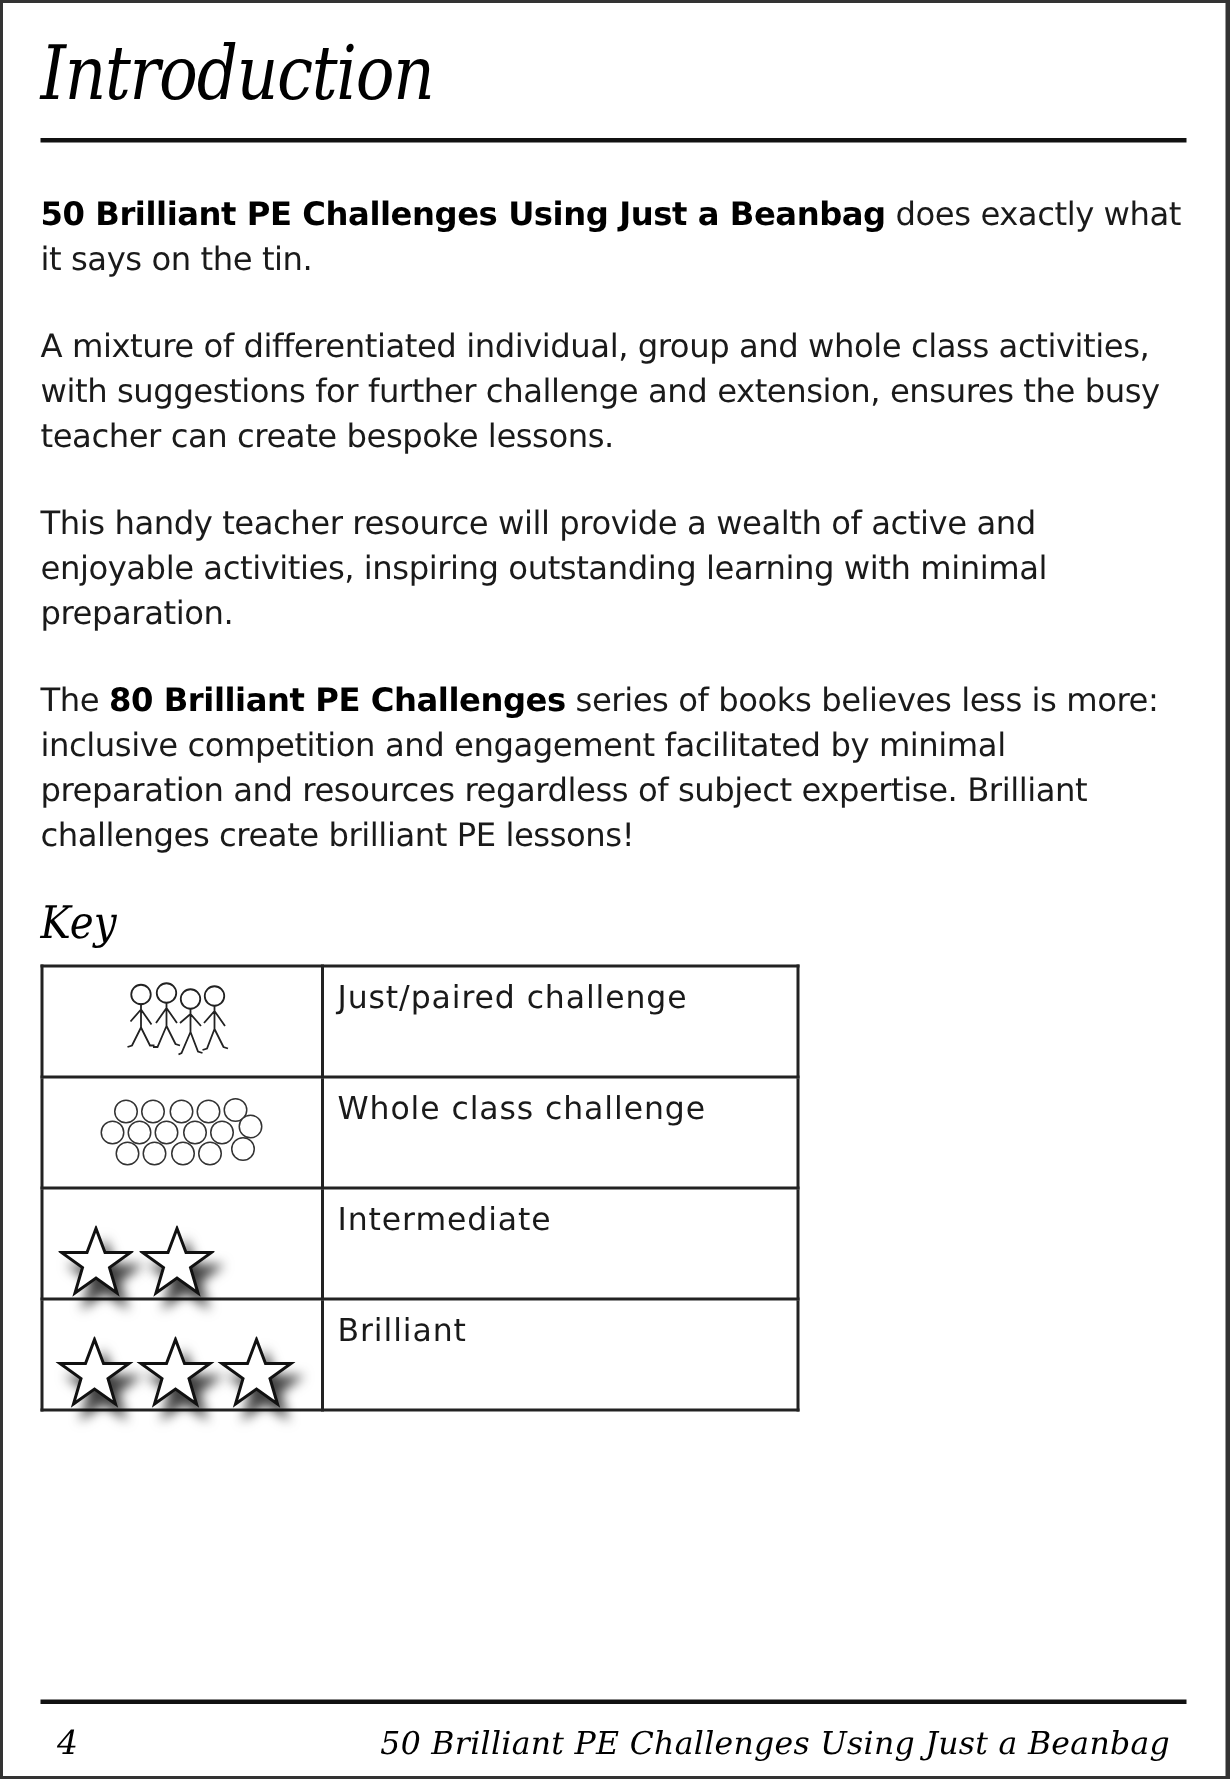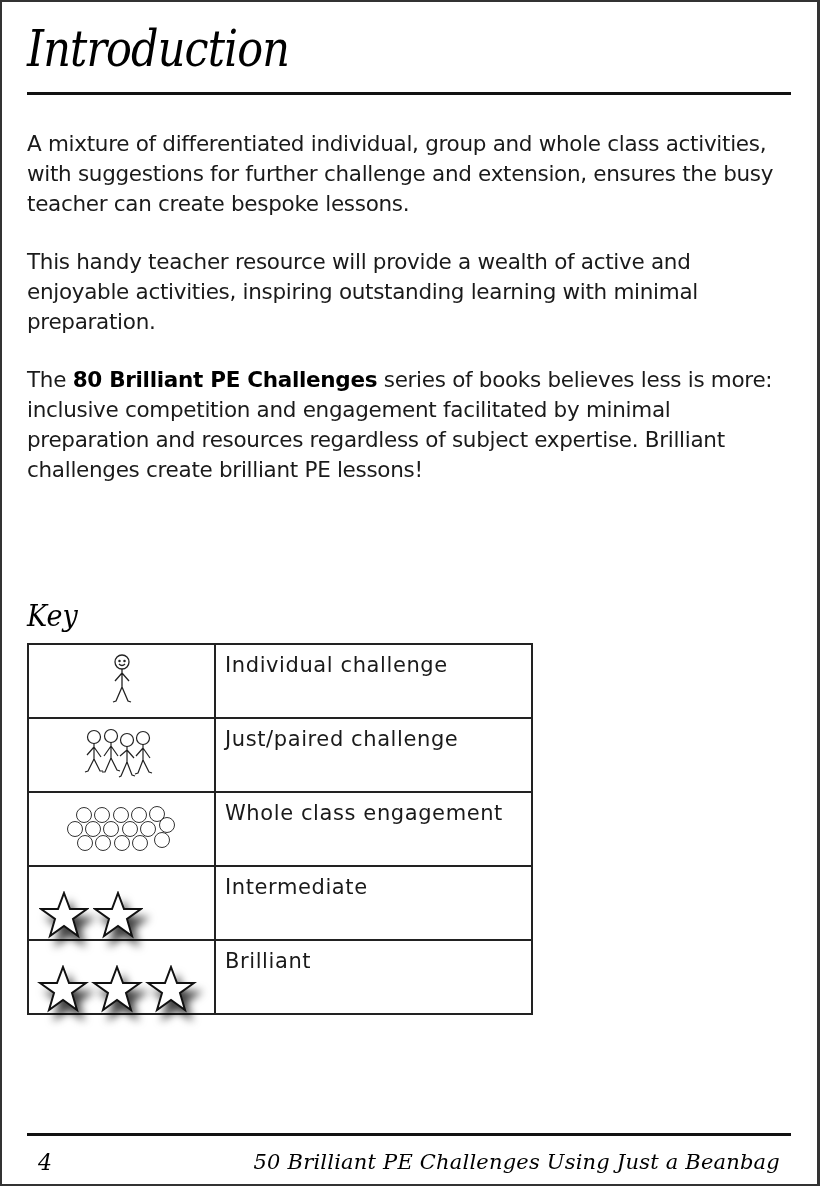--- a/index.html
+++ b/index.html
@@ -26,43 +26,30 @@
 </style>
 </head>
 <body>
 
 <div class="page-frame"></div>
 
 <h1 class="title" style="margin:0;">Introduction</h1>
 <div class="rule top"></div>
 
 <div class="body-text">
+  <p><b>50 Brilliant PE Challenges Using Just a Beanbag</b><span> does exactly what it says on the tin.</span></p>
   <p>A mixture of differentiated individual, group and whole class activities, with suggestions for further challenge and extension, ensures the busy teacher can create bespoke lessons.</p>
   <p>This handy teacher resource will provide a wealth of active and enjoyable activities, inspiring outstanding learning with minimal preparation.</p>
   <p><span>The </span><b>80 Brilliant PE Challenges</b><span> series of books believes less is more: inclusive competition and engagement facilitated by minimal preparation and resources regardless of subject expertise. Brilliant challenges create brilliant PE lessons!</span></p>
 </div>
 
 <div class="key-title">Key</div>
 
 <table class="key">
   <tbody>
-      <tr>
-    <td class="icon-cell">
-      <div class="icon-wrap center">
-        <svg width="24" height="56" viewBox="0 0 24 56" fill="none" stroke="#222" stroke-width="1.3">
-          <circle cx="12" cy="9" r="7"></circle>
-              <circle cx="9.5" cy="8" r=".6" fill="#222"></circle>
-              <circle cx="14.5" cy="8" r=".6" fill="#222"></circle>
-          <path d="M9 11 q3 3 6 0"></path>
-              <path d="M12 16 L12 34 M12 20 L5 28 M12 20 L19 28 M12 34 L6 48 L3 49 M12 34 L18 48 L21 49"></path>
-        </svg>
-      </div>
-    </td>
-    <td class="label-cell">Individual challenge</td>
-  </tr>
   <tr>
     <td class="icon-cell">
       <div class="icon-wrap center">
         <svg width="76" height="56" viewBox="0 0 76 56" fill="none" stroke="#222" stroke-width="1.2">
           <g transform="translate(0,2)">
                 <circle cx="10" cy="8" r="6.5"></circle>
                 <path d="M10 14 L10 30 M10 18 L3 26 M10 18 L17 28 M10 30 L4 42 L1 43 M10 30 L16 42 L19 42"></path>
               </g>
           <g transform="translate(17,1)">
                 <circle cx="10" cy="8" r="6.5"></circle>
@@ -99,21 +86,21 @@
                 <circle cx="103" cy="20" r="7.5"></circle>
             <circle cx="21" cy="38" r="7.5"></circle>
                 <circle cx="39" cy="38" r="7.5"></circle>
                 <circle cx="58" cy="38" r="7.5"></circle>
                 <circle cx="76" cy="38" r="7.5"></circle>
                 <circle cx="98" cy="35" r="7.5"></circle>
           </g>
         </svg>
       </div>
     </td>
-    <td class="label-cell">Whole class engagement</td>
+    <td class="label-cell">Whole class challenge</td>
   </tr>
   <tr>
     <td class="icon-cell">
       <div class="stars">
         <svg class="star" width="50" height="48" viewBox="0 0 50 48">
               <polygon points="25,2 31,18 48,18 34,28 39,45 25,35 11,45 16,28 2,18 19,18" fill="#fff" stroke="#111" stroke-width="2"></polygon>
             </svg>
         <svg class="star" width="50" height="48" viewBox="0 0 50 48">
               <polygon points="25,2 31,18 48,18 34,28 39,45 25,35 11,45 16,28 2,18 19,18" fill="#fff" stroke="#111" stroke-width="2"></polygon>
             </svg>

